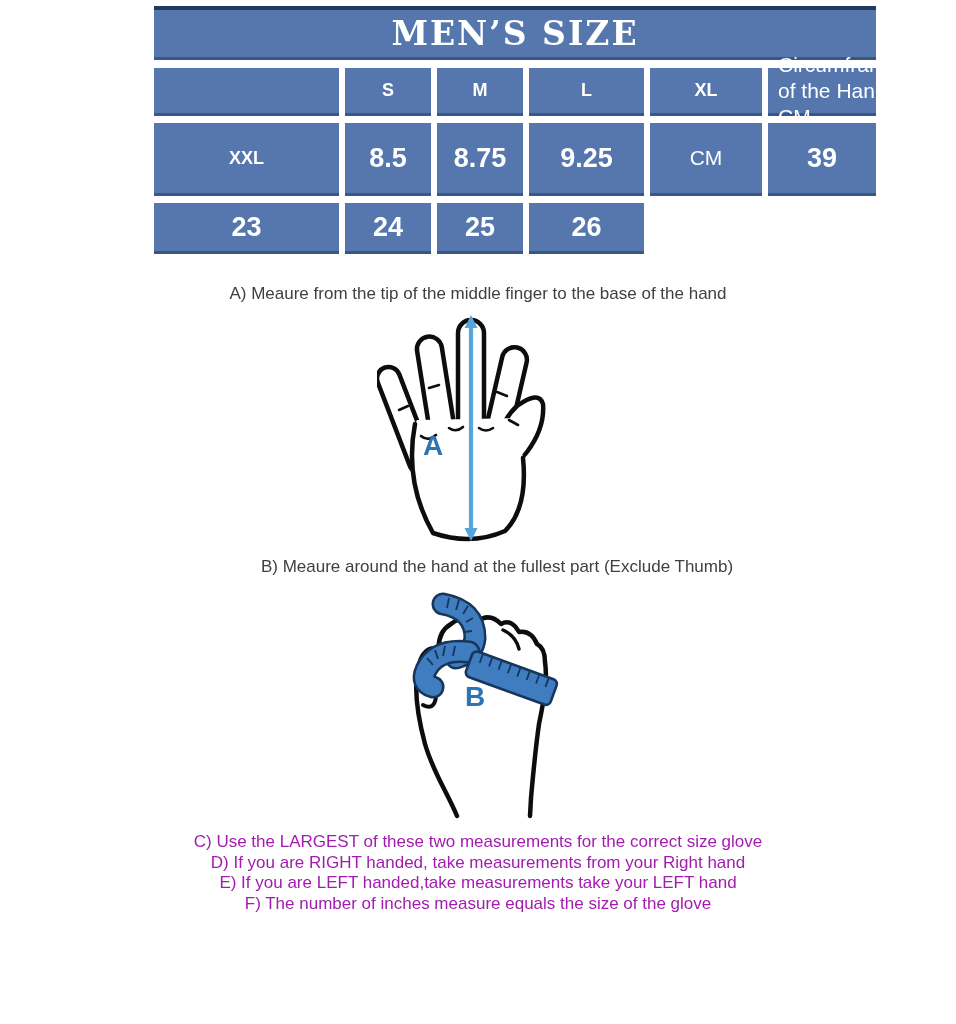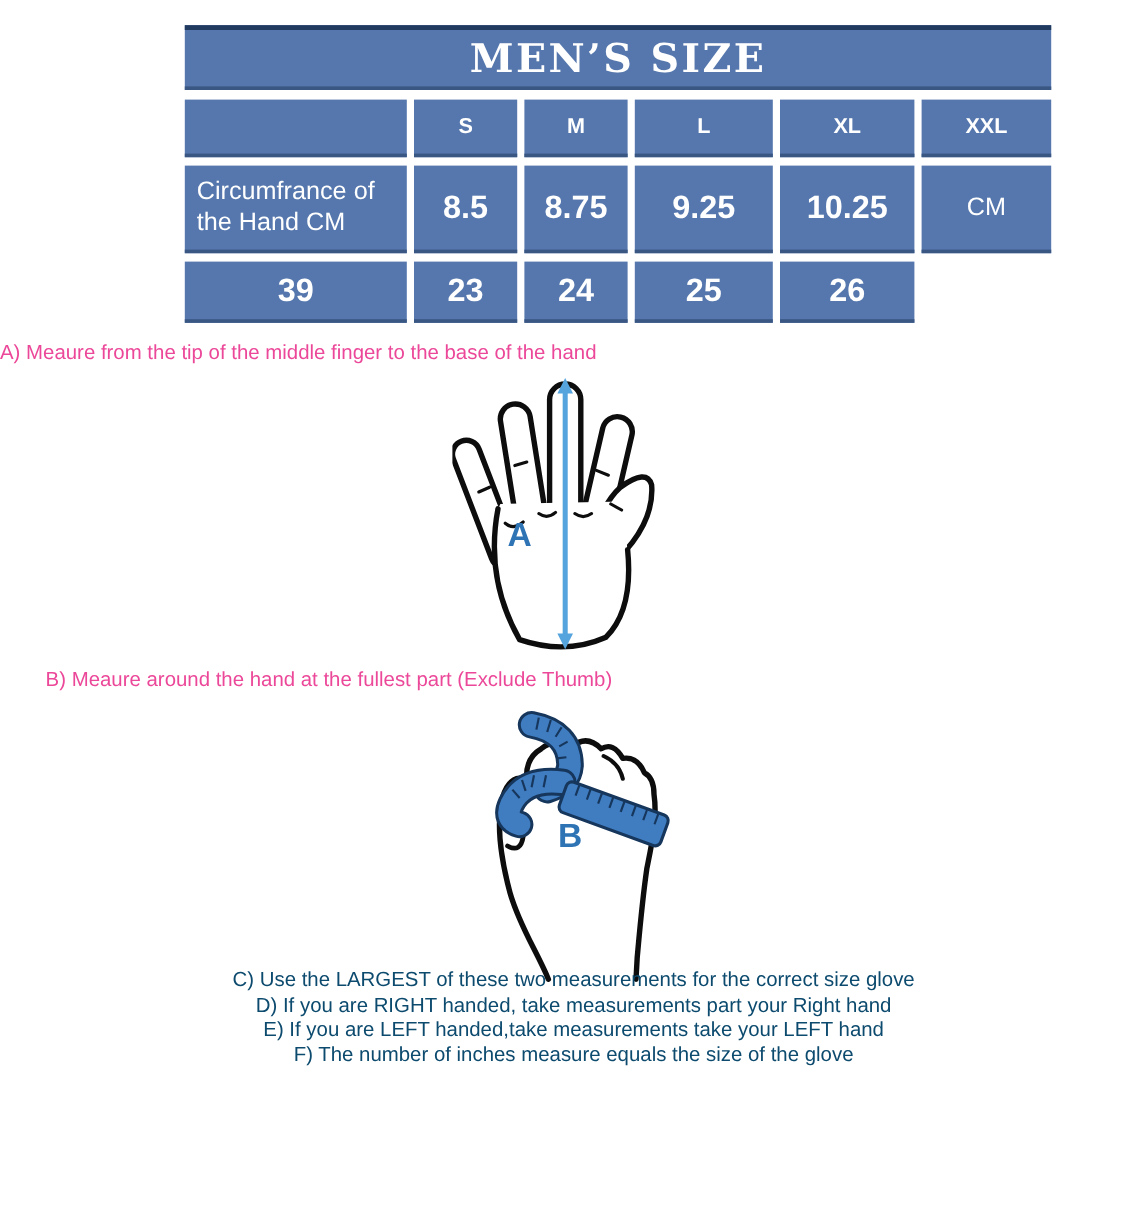--- a/index.html
+++ b/index.html
@@ -4,21 +4,21 @@
 <style>
   html,body{margin:0;padding:0;background:#ffffff;}
   .page{
     position:relative;
     width:956px;height:1024px;
     background:#ffffff;
     overflow:hidden;
     font-family:"Liberation Sans", sans-serif;
   }
   
-  .size-table{position:absolute;left:154px;top:21px;width:722px;}
+  .size-table{position:absolute;left:154px;top:6px;width:722px;}
   .table-title{
     box-sizing:border-box;
     height:54px;width:722px;
     background:#5577ad;
     border-top:4px solid #203a60;
     border-bottom:3px solid #3a5784;
     color:#ffffff;
     font-family:"DejaVu Serif", serif;
     font-weight:bold;
     font-size:33px;
@@ -44,29 +44,29 @@
     font-size:21px;line-height:26px;
     justify-content:flex-start;
     padding-left:10px;padding-right:6px;
   }
   .cell.cmlabel{font-size:21px;justify-content:center;padding:4px;}
   .cell.val{font-size:27px;font-weight:bold;text-align:center;}
   .cell.corner{border-bottom:3px solid #3a5784;}
   
   .caption{
     position:absolute;left:0;right:0;
-    text-align:left;
-    color:#ec4899;
+    text-align:center;
+    color:#404040;
     font-size:17px;
   }
   .caption-a{top:284px;}
   .caption-b{top:557px;margin-left:38px;}
   .caption-block{
-    position:absolute;left:0;right:0;top:807px;
-    text-align:center;color:#0c4a6e;
+    position:absolute;left:0;right:0;top:832px;
+    text-align:center;color:#a21caf;
     font-size:17px;line-height:20.5px;
   }
   
   .hand-fig{position:absolute;left:377px;top:312px;width:182px;height:232px;}
   .fist-fig{position:absolute;left:393px;top:586px;width:188px;height:236px;}
   svg text.diagram-label{
     font-family:"Liberation Sans", sans-serif;
     font-weight:bold;
     fill:#2e74b5;
     font-size:28px;
@@ -79,27 +79,26 @@
 
   <div class="size-table">
     <div class="table-title">MEN’S SIZE</div>
     <div class="grid">
 
       <div class="cell corner"></div>
       <div class="cell colhead">S</div>
       <div class="cell colhead">M</div>
       <div class="cell colhead">L</div>
       <div class="cell colhead">XL</div>
+      <div class="cell rowlabel">Circumfrance of the Hand CM</div>
+
       <div class="cell colhead">XXL</div>
-
-      <div class="cell rowlabel">Circumfrance of the Hand CM</div>
       <div class="cell val">8.5</div>
       <div class="cell val">8.75</div>
       <div class="cell val">9.25</div>
-      <div class="cell val">10.25</div>
 
       <div class="cell cmlabel">CM</div>
       <div class="cell val">39</div>
       <div class="cell val">23</div>
       <div class="cell val">24</div>
       <div class="cell val">25</div>
       <div class="cell val">26</div>
     </div>
   </div>
 
@@ -195,18 +194,18 @@
           <line x1="42" y1="64" x2="45" y2="73"></line>
           <line x1="34" y1="72" x2="40" y2="79"></line>
         </g>
       </g>
       <text class="diagram-label" x="72" y="120">B</text>
     </svg>
   </div>
 
   <div class="caption-block">
     <div>C) Use the LARGEST of these two measurements for the correct size glove</div>
-    <div>D) If you are RIGHT handed, take measurements part your Right hand</div>
+    <div>D) If you are RIGHT handed, take measurements from your Right hand</div>
     <div>E) If you are LEFT handed,take measurements take your LEFT hand</div>
     <div>F) The number of inches measure equals the size of the glove</div>
   </div>
 
 </div>
 
 </body></html>

